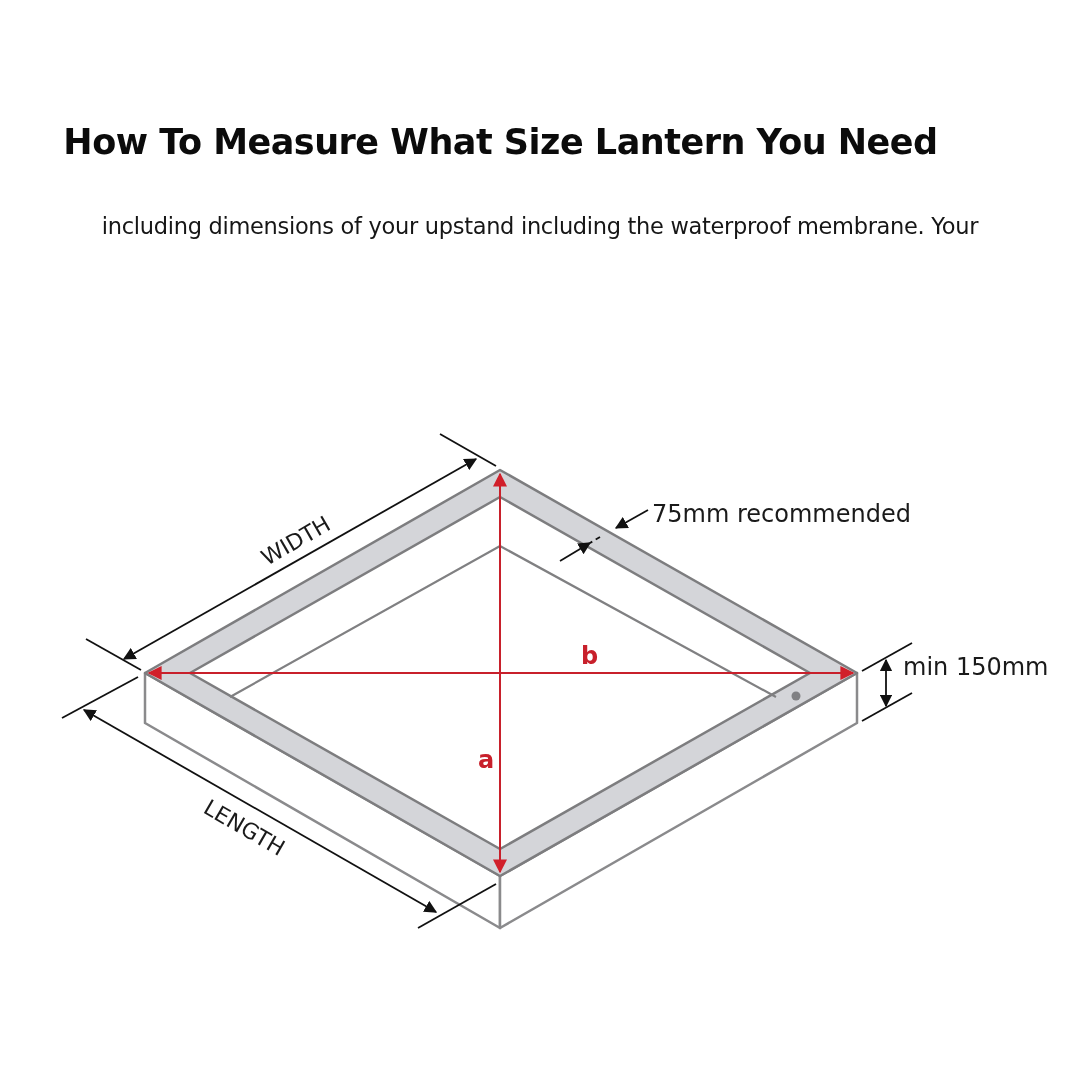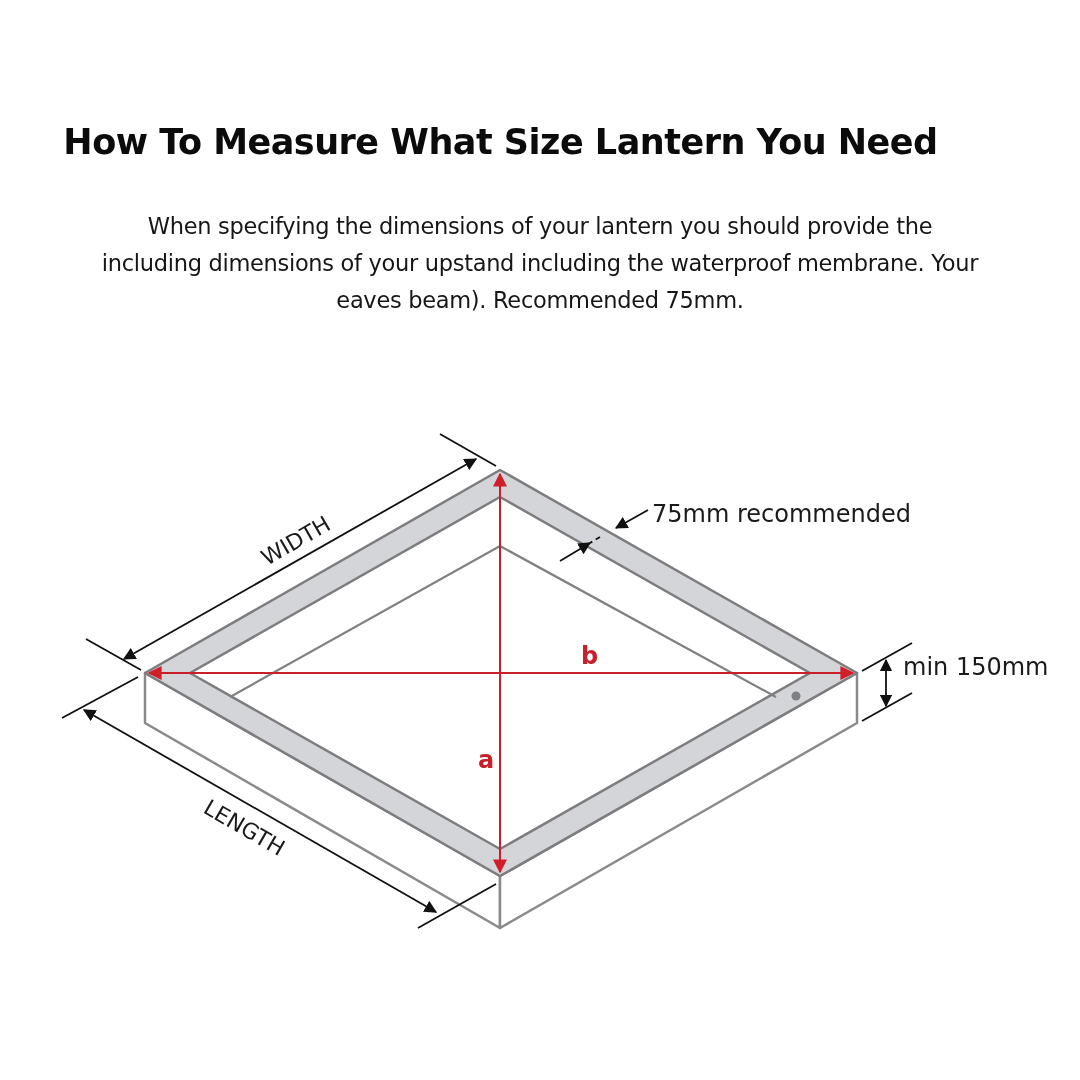--- a/index.html
+++ b/index.html
@@ -15,23 +15,21 @@
   svg.diagram { position: absolute; left: 0; top: 0; width: 1080px; height: 1080px; }
   .dim-text { font-family: "DejaVu Sans", "Liberation Sans", sans-serif; fill: #1a1a1a; }
   .red-text { font-family: "DejaVu Sans", sans-serif; font-weight: bold; fill: #c8202b; }
 </style>
 </head>
 <body>
 
 <h1 class="title">How To Measure What Size Lantern You Need</h1>
 
 <div class="intro">
-  <span>When specifying the dimensions of your lantern you should provide the</span>
   <span>including dimensions of your upstand including the waterproof membrane. Your</span>
-  <span>eaves beam). Recommended 75mm.</span>
 </div>
 
 <svg class="diagram" viewBox="0 0 1080 1080" xmlns="http://www.w3.org/2000/svg">
   <defs>
     <marker id="blk" viewBox="0 0 10 10" refX="9" refY="5" markerWidth="7" markerHeight="7" orient="auto-start-reverse">
       <path d="M0,0 L10,5 L0,10 z" fill="#111111"></path>
     </marker>
     <marker id="red" viewBox="0 0 10 10" refX="9" refY="5" markerWidth="7" markerHeight="7" orient="auto-start-reverse">
       <path d="M0,0 L10,5 L0,10 z" fill="#d11f2a"></path>
     </marker>

